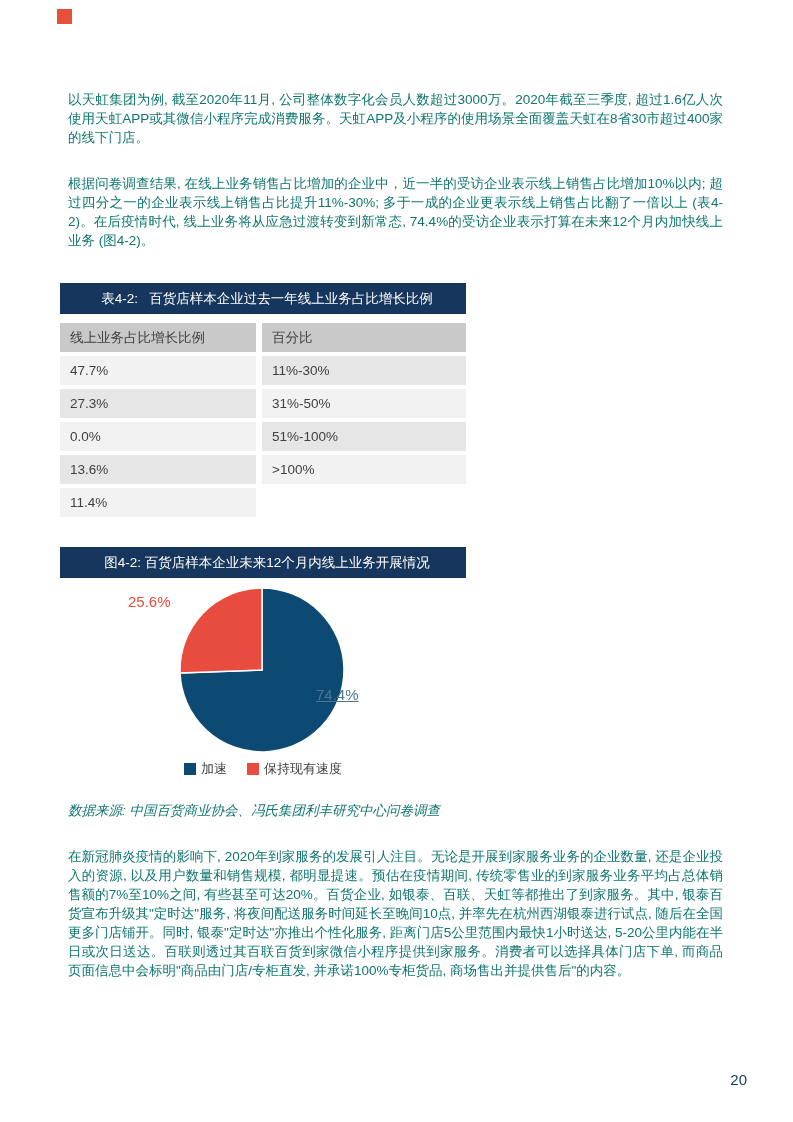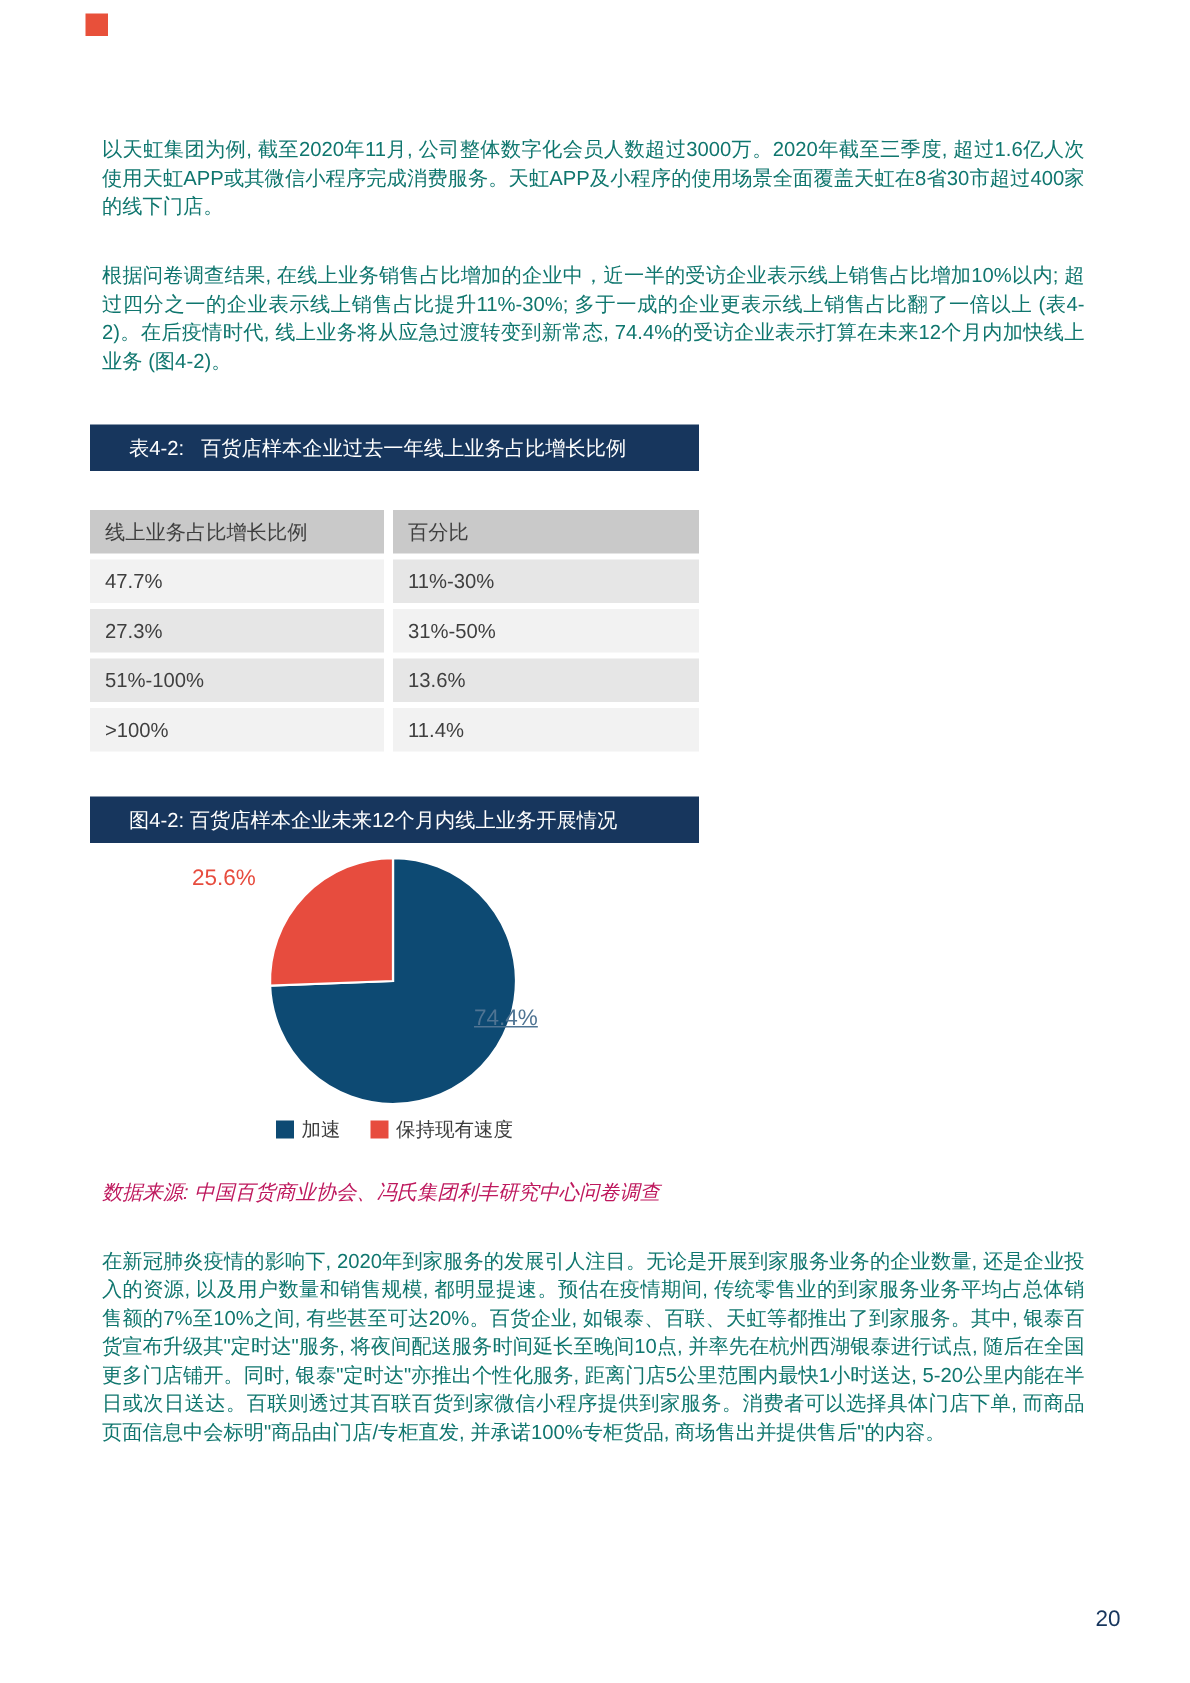--- a/index.html
+++ b/index.html
@@ -8,40 +8,40 @@
     font-family:"Liberation Sans","DejaVu Sans",sans-serif;color:#3d3d3d;
   }
   .logo-mark{position:absolute;left:57px;top:9px;width:15px;height:15px;}
   .body-col{position:absolute;left:68px;top:90px;width:655px;}
   .para{font-size:13.5px;line-height:19px;margin:0;color:#0f766e;text-align:justify;}
   .para + .para{margin-top:27px;}
 
   .block{width:406px;margin-left:-8px;}
   .title-bar{
     height:31px;line-height:31px;background:#17365d;color:#ffffff;
-    font-size:13.5px;padding-left:26px;box-sizing:border-box;white-space:pre;
+    font-size:13.5px;padding-left:8px;box-sizing:border-box;white-space:pre;text-align:center;
   }
   .table-block{margin-top:33px;}
-  .grid-table{margin-top:26px;display:grid;grid-template-columns:196px 204px;column-gap:6px;row-gap:4px;}
+  .grid-table{margin-top:9px;display:grid;grid-template-columns:196px 204px;column-gap:6px;row-gap:4px;}
   .cell{height:29px;line-height:29px;padding-left:10px;font-size:13.5px;color:#3f3f3f;overflow:hidden;}
   .cell.hdr{background:#c9c9c9;}
   .cell.odd{background:#f2f2f2;}
   .cell.even{background:#e6e6e6;}
 
   .figure-block{margin-top:30px;}
   .chart-area{position:relative;height:215px;width:406px;}
   .pie-svg{position:absolute;left:114px;top:4px;}
   .pie-label{position:absolute;width:90px;text-align:left;font-size:15px;line-height:18px;}
   .pie-label.l0{left:256px;top:108px;text-decoration:underline;}
   .pie-label.l1{left:68px;top:15px;}
   .legend{position:absolute;left:0;top:182px;width:100%;display:flex;justify-content:center;gap:20px;}
   .legend-item{display:flex;align-items:center;gap:5px;font-size:13px;color:#3d3d3d;justify-content:center;}
   .legend-swatch{width:12px;height:12px;display:inline-block;}
 
-  .source-line{margin-top:9px;font-size:13.5px;line-height:18px;font-style:italic;color:#be185d;}
+  .source-line{margin-top:9px;font-size:13.5px;line-height:18px;font-style:italic;color:#0f766e;}
   .para3{margin-top:27px;}
   .page-number{position:absolute;right:46px;bottom:34px;font-size:15px;color:#17365d;}
 </style>
 </head>
 <body>
 
 <div class="page">
 
   <div class="logo-mark" style="background: rgb(232, 80, 58);"></div>
 
@@ -52,20 +52,21 @@
 
     <div class="block table-block">
       <div class="title-bar">表4-2:   百货店样本企业过去一年线上业务占比增长比例</div>
       <div class="grid-table">
           <div class="cell hdr">线上业务占比增长比例</div>
           <div class="cell hdr">百分比</div>
           <div class="cell odd">47.7%</div>
           <div class="cell even">11%-30%</div>
           <div class="cell even">27.3%</div>
           <div class="cell odd">31%-50%</div>
+          <div class="cell odd">0.0%</div>
           <div class="cell even">51%-100%</div>
           <div class="cell even">13.6%</div>
           <div class="cell odd">&gt;100%</div>
           <div class="cell odd">11.4%</div>
         </div>
     </div>
 
     <div class="block figure-block">
       <div class="title-bar">图4-2: 百货店样本企业未来12个月内线上业务开展情况</div>
       <div class="chart-area">

